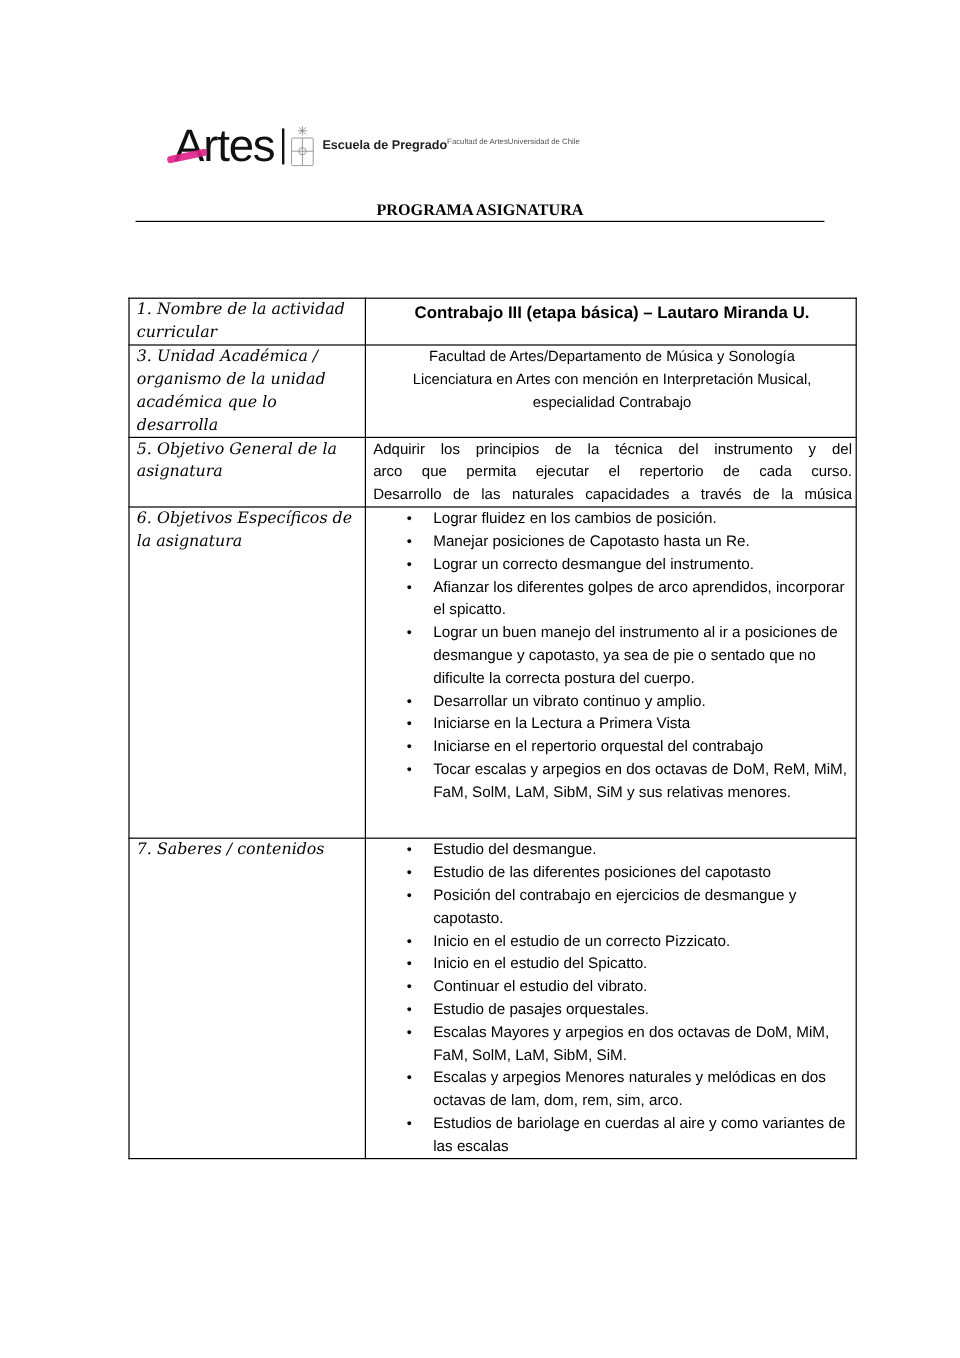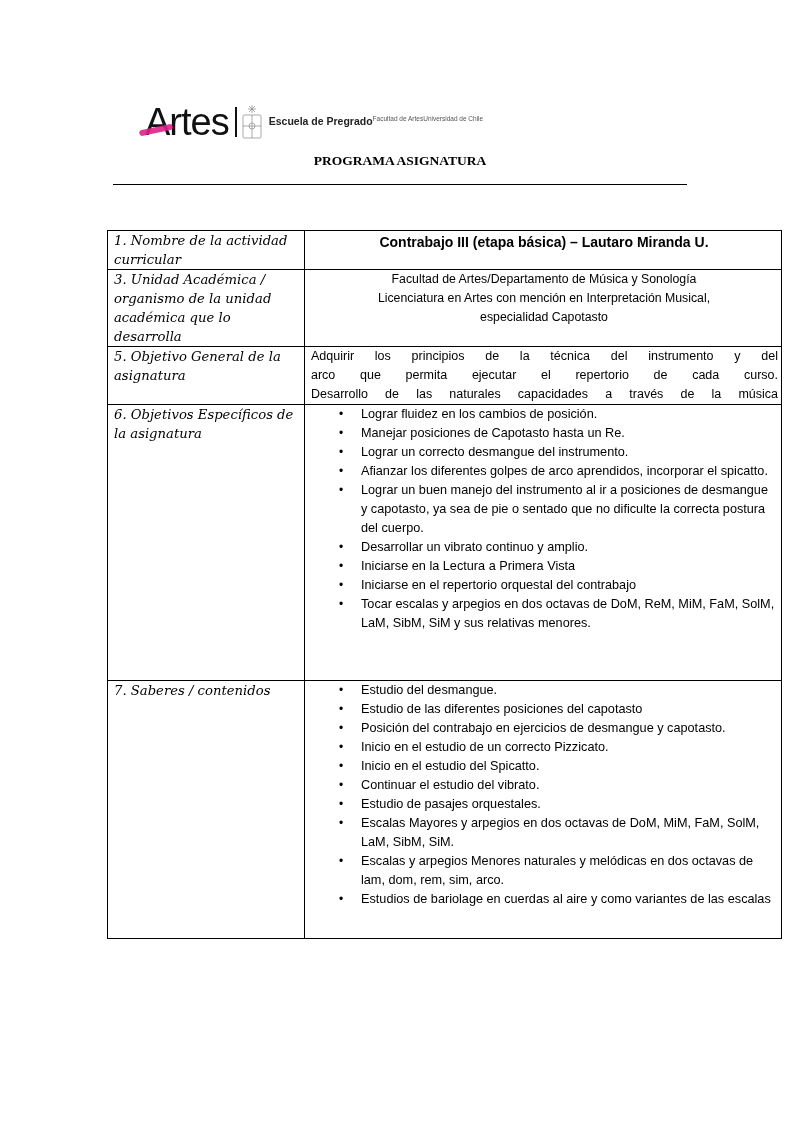--- a/index.html
+++ b/index.html
@@ -7,24 +7,24 @@
 
     .logo { position: absolute; left: 128px; top: 98px; height: 48px; display: flex; align-items: center; margin-left: 17px; }
     .logo-word { position: relative; font-family: "Liberation Sans", sans-serif; font-size: 38px; font-weight: 400; letter-spacing: -1px; color: #111; line-height: 1; }
     .logo-swash { position: absolute; left: -6px; top: 24px; width: 34px; height: 6px; background: #e0218a; border-radius: 3px; transform: rotate(-12deg); opacity: 0.9; }
     .logo-bar { width: 2px; height: 30px; background: #111; margin-left: 6px; margin-right: 4px; }
     .logo-crest { width: 22px; height: 36px; margin-right: 6px; }
     .logo-text { display: flex; flex-direction: row; font-family: "Liberation Sans", sans-serif; line-height: 1.05; }
     .logo-title { font-size: 10.5px; font-weight: 700; color: #222; }
     .logo-sub { font-size: 6.5px; color: #555; }
 
-    .doc-title { position: absolute; left: 0; width: 800px; top: 153px; text-align: center; font-family: "Liberation Serif", serif; font-weight: 700; font-size: 13.5px; }
+    .doc-title { position: absolute; left: 0; width: 800px; top: 167px; text-align: center; font-family: "Liberation Serif", serif; font-weight: 700; font-size: 13.5px; }
     .title-rule { position: absolute; left: 113px; width: 574px; top: 184px; height: 0; border-top: 1.5px solid #000; }
 
-    table.prog { position: absolute; left: 107px; top: 230px; width: 675px; border-collapse: collapse; table-layout: fixed; }
+    table.prog { position: absolute; left: 107px; top: 248px; width: 607px; border-collapse: collapse; table-layout: fixed; }
     table.prog td { border: 1.5px solid #000; vertical-align: top; padding: 0 4px 0 6px; }
     td.lbl { width: 186px; font-family: "DejaVu Serif", "Liberation Serif", serif; font-style: italic; font-size: 13.2px; line-height: 19px; padding-top: 1px; }
     td.val { font-family: "Liberation Sans", sans-serif; font-size: 13.3px; line-height: 19px; padding-top: 1px; }
     td.val.center { text-align: center; }
     td.val.bold { font-weight: 700; font-size: 14px; padding-top: 2px; }
     td.val.small { font-size: 12.3px; line-height: 19px; }
     td.val.just { text-align: justify; text-align-last: justify; font-size: 12.5px; line-height: 19px; padding-right: 3px; }
     td.val.just .last { text-align-last: justify; display: block; }
     ul.bul { margin: 0; padding: 0 0 0 50px; list-style: none; }
     ul.bul li { position: relative; font-size: 12.7px; line-height: 19px; }
@@ -65,21 +65,21 @@
   <tbody>
       <tr style="height:39px">
     <td class="lbl">1. Nombre de la actividad curricular</td>
     <td class="val center bold">Contrabajo III (etapa básica) – Lautaro Miranda U.</td>
   </tr>
   <tr style="height:77px">
     <td class="lbl">3. Unidad Académica / organismo de la unidad académica que lo desarrolla</td>
     <td class="val center small">
       <div>Facultad de Artes/Departamento de Música y Sonología</div>
       <div>Licenciatura en Artes con mención en Interpretación Musical,</div>
-      <div>especialidad Capotasto</div>
+      <div>especialidad Contrabajo</div>
     </td>
   </tr>
   <tr style="height:54px">
     <td class="lbl">5. Objetivo General de la asignatura</td>
     <td class="val just">
       <span class="last">Adquirir los principios de la técnica del instrumento y del</span>
       <span class="last">arco que permita ejecutar el repertorio de cada curso.</span>
       <span class="last">Desarrollo de las naturales capacidades a través de la música</span>
     </td>
   </tr>

